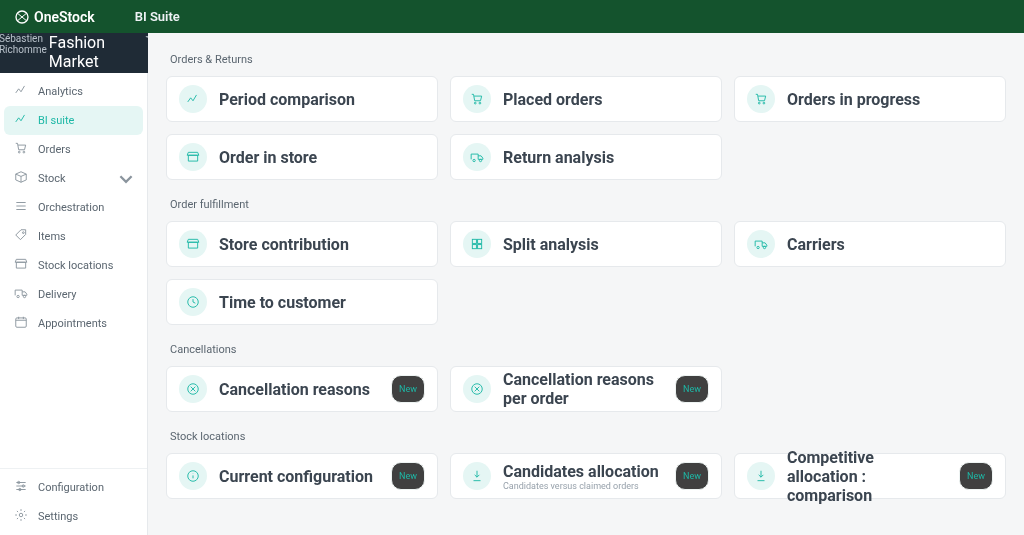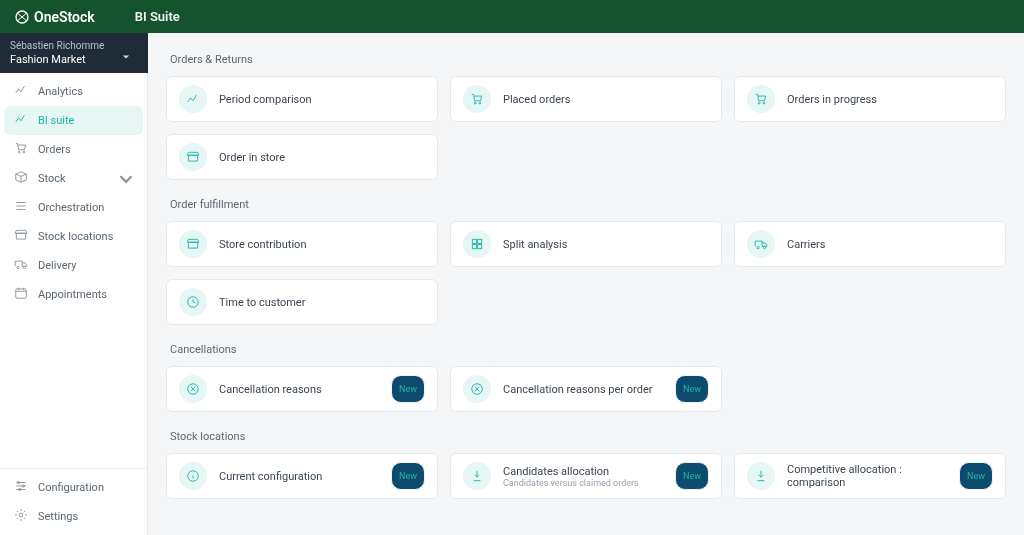--- a/index.html
+++ b/index.html
@@ -1,45 +1,45 @@
 <!DOCTYPE html>
 <html><head>
 <meta charset="utf-8">
 <style>
 *{box-sizing:border-box;margin:0;padding:0;font-family:-apple-system,BlinkMacSystemFont,"Segoe UI",Roboto,Arial,sans-serif}
 body{width:1024px;height:535px;overflow:hidden;background:#f5f6f7;color:#333}
 .topbar{height:33px;background:#14532d;display:flex;align-items:center;padding:0 14px;color:#fff}
 .logo{font-weight:600;font-size:14px;display:flex;align-items:center;gap:4px}
 .logo svg{width:16px;height:16px}
 .title{margin-left:40px;font-size:13px;font-weight:600;color:#eef2f5}
-.subbar{height:40px;background:#1f2b36;display:flex;align-items:center;padding:0 10px;color:#fff;font-size:10px;flex-direction:column;align-items:flex-start;justify-content:center;gap:2px}
+.subbar{height:40px;background:#1f2b36;display:flex;align-items:center;padding:0 3px;color:#fff;font-size:10px;flex-direction:row;align-items:flex-start;justify-content:center;gap:2px}
 .subbar .user{color:#b8c1ca;font-size:10px}
-.subbar .tenant{display:flex;align-items:flex-start;gap:36px;font-size:11px}
+.subbar .tenant{display:flex;align-items:flex-start;gap:36px;font-size:16px}
 .tenant svg{width:8px;height:8px;fill:#cfd6dc}
 .container{display:flex;height:calc(100% - 33px)}
 .leftwrap{display:flex;flex-direction:column;height:100%}
 .sidebar{width:148px;background:#fff;border-right:1px solid #e6e9ec;padding-top:4px;flex:1 1 auto;display:flex;flex-direction:column}
 .nav{flex:1}
 .nav-item{display:flex;align-items:center;gap:10px;height:29px;padding:0 14px;font-size:11px;color:#5b6670;cursor:pointer}
 .nav-item.active{background:#e5f6f4;color:#1db8a6;border-radius:6px;margin:0 4px;padding:0 10px}
 .nav-item svg{width:14px;height:14px;stroke:#8a949d;fill:none;stroke-width:1.6}
 .nav-item.active svg{stroke:#1db8a6}
 .nav-item .chev{margin-left:auto}
 .nav-bottom{border-top:1px solid #eef1f3;padding:4px 0}
 .sub-head{height:40px;background:#1f2b36;width:148px}
 .main{flex:1;background:#f5f6f7;padding:14px 18px;overflow:auto}
 .section-title{font-size:11px;color:#5b6670;margin:6px 4px 10px}
 .cards{display:grid;grid-template-columns:repeat(3,1fr);gap:12px;margin-bottom:18px}
 .card{background:#fff;border:1px solid #e6e9ec;border-radius:6px;height:46px;display:flex;align-items:center;padding:0 12px;gap:12px;cursor:pointer}
 .ic{width:28px;height:28px;border-radius:50%;background:#e5f6f4;display:flex;align-items:center;justify-content:center;flex-shrink:0}
 .ic svg{width:14px;height:14px;stroke:#1db8a6;fill:none;stroke-width:1.6}
 .card-body{flex:1;min-width:0}
-.card-label{font-size:11px;color:#3b4550;font-weight:400}
+.card-label{font-size:16px;color:#3b4550;font-weight:700}
 .card-sub{font-size:9px;color:#97a1ab}
-.badge{font-size:9px;color:#1db8a6;background:#0c4a6e;border:1px solid #eef4f3;border-radius:10px;padding:8px 7px}
+.badge{font-size:9px;color:#1db8a6;background:#404040;border:1px solid #eef4f3;border-radius:10px;padding:8px 7px}
 </style>
 </head>
 <body>
 
 <div class="topbar">
   <div class="logo">
     <svg viewBox="0 0 24 24">
         <circle cx="12" cy="12" r="9" fill="none" stroke="#fff" stroke-width="2"></circle>
         <path d="M6 7l12 10M6 17l12-10" stroke="#fff" stroke-width="1.5"></path>
       </svg>
@@ -93,20 +93,27 @@
             </svg>
           </div>
           <div class="nav-item">
             <span class="icn"><svg viewBox="0 0 24 24">
                 <path d="M4 6h16M4 12h16M4 18h16"></path>
               </svg></span>
             <span>Orchestration</span>
           </div>
           <div class="nav-item">
             <span class="icn"><svg viewBox="0 0 24 24">
+                <path d="M3 12l9-9h8v8l-9 9z"></path>
+                <circle cx="16" cy="8" r="1.5"></circle>
+              </svg></span>
+            <span>Items</span>
+          </div>
+          <div class="nav-item">
+            <span class="icn"><svg viewBox="0 0 24 24">
                 <path d="M4 9h16v10H4z M2 9l2-5h16l2 5z"></path>
               </svg></span>
             <span>Stock locations</span>
           </div>
           <div class="nav-item">
             <span class="icn"><svg viewBox="0 0 24 24">
                 <path d="M2 16V7h12v9M14 10h5l3 4v2h-8"></path>
                 <circle cx="7" cy="18" r="2"></circle>
                 <circle cx="18" cy="18" r="2"></circle>
               </svg></span>
@@ -181,20 +188,32 @@
         <div class="card">
           <div class="ic">
             <svg viewBox="0 0 24 24">
               <path d="M4 9h16v10H4z M2 9l2-5h16l2 5z"></path>
             </svg>
           </div>
           <div class="card-body">
             <div class="card-label">Order in store</div>
           </div>
         </div>
+        <div class="card">
+          <div class="ic">
+            <svg viewBox="0 0 24 24">
+              <path d="M2 16V7h12v9M14 10h5l3 4v2h-8"></path>
+              <circle cx="7" cy="18" r="2"></circle>
+              <circle cx="18" cy="18" r="2"></circle>
+            </svg>
+          </div>
+          <div class="card-body">
+            <div class="card-label">Return analysis</div>
+          </div>
+        </div>
       </div>
       <div class="section-title">Order fulfillment</div>
       <div class="cards">
         <div class="card">
           <div class="ic">
             <svg viewBox="0 0 24 24">
               <path d="M4 9h16v10H4z M2 9l2-5h16l2 5z"></path>
             </svg>
           </div>
           <div class="card-body">

